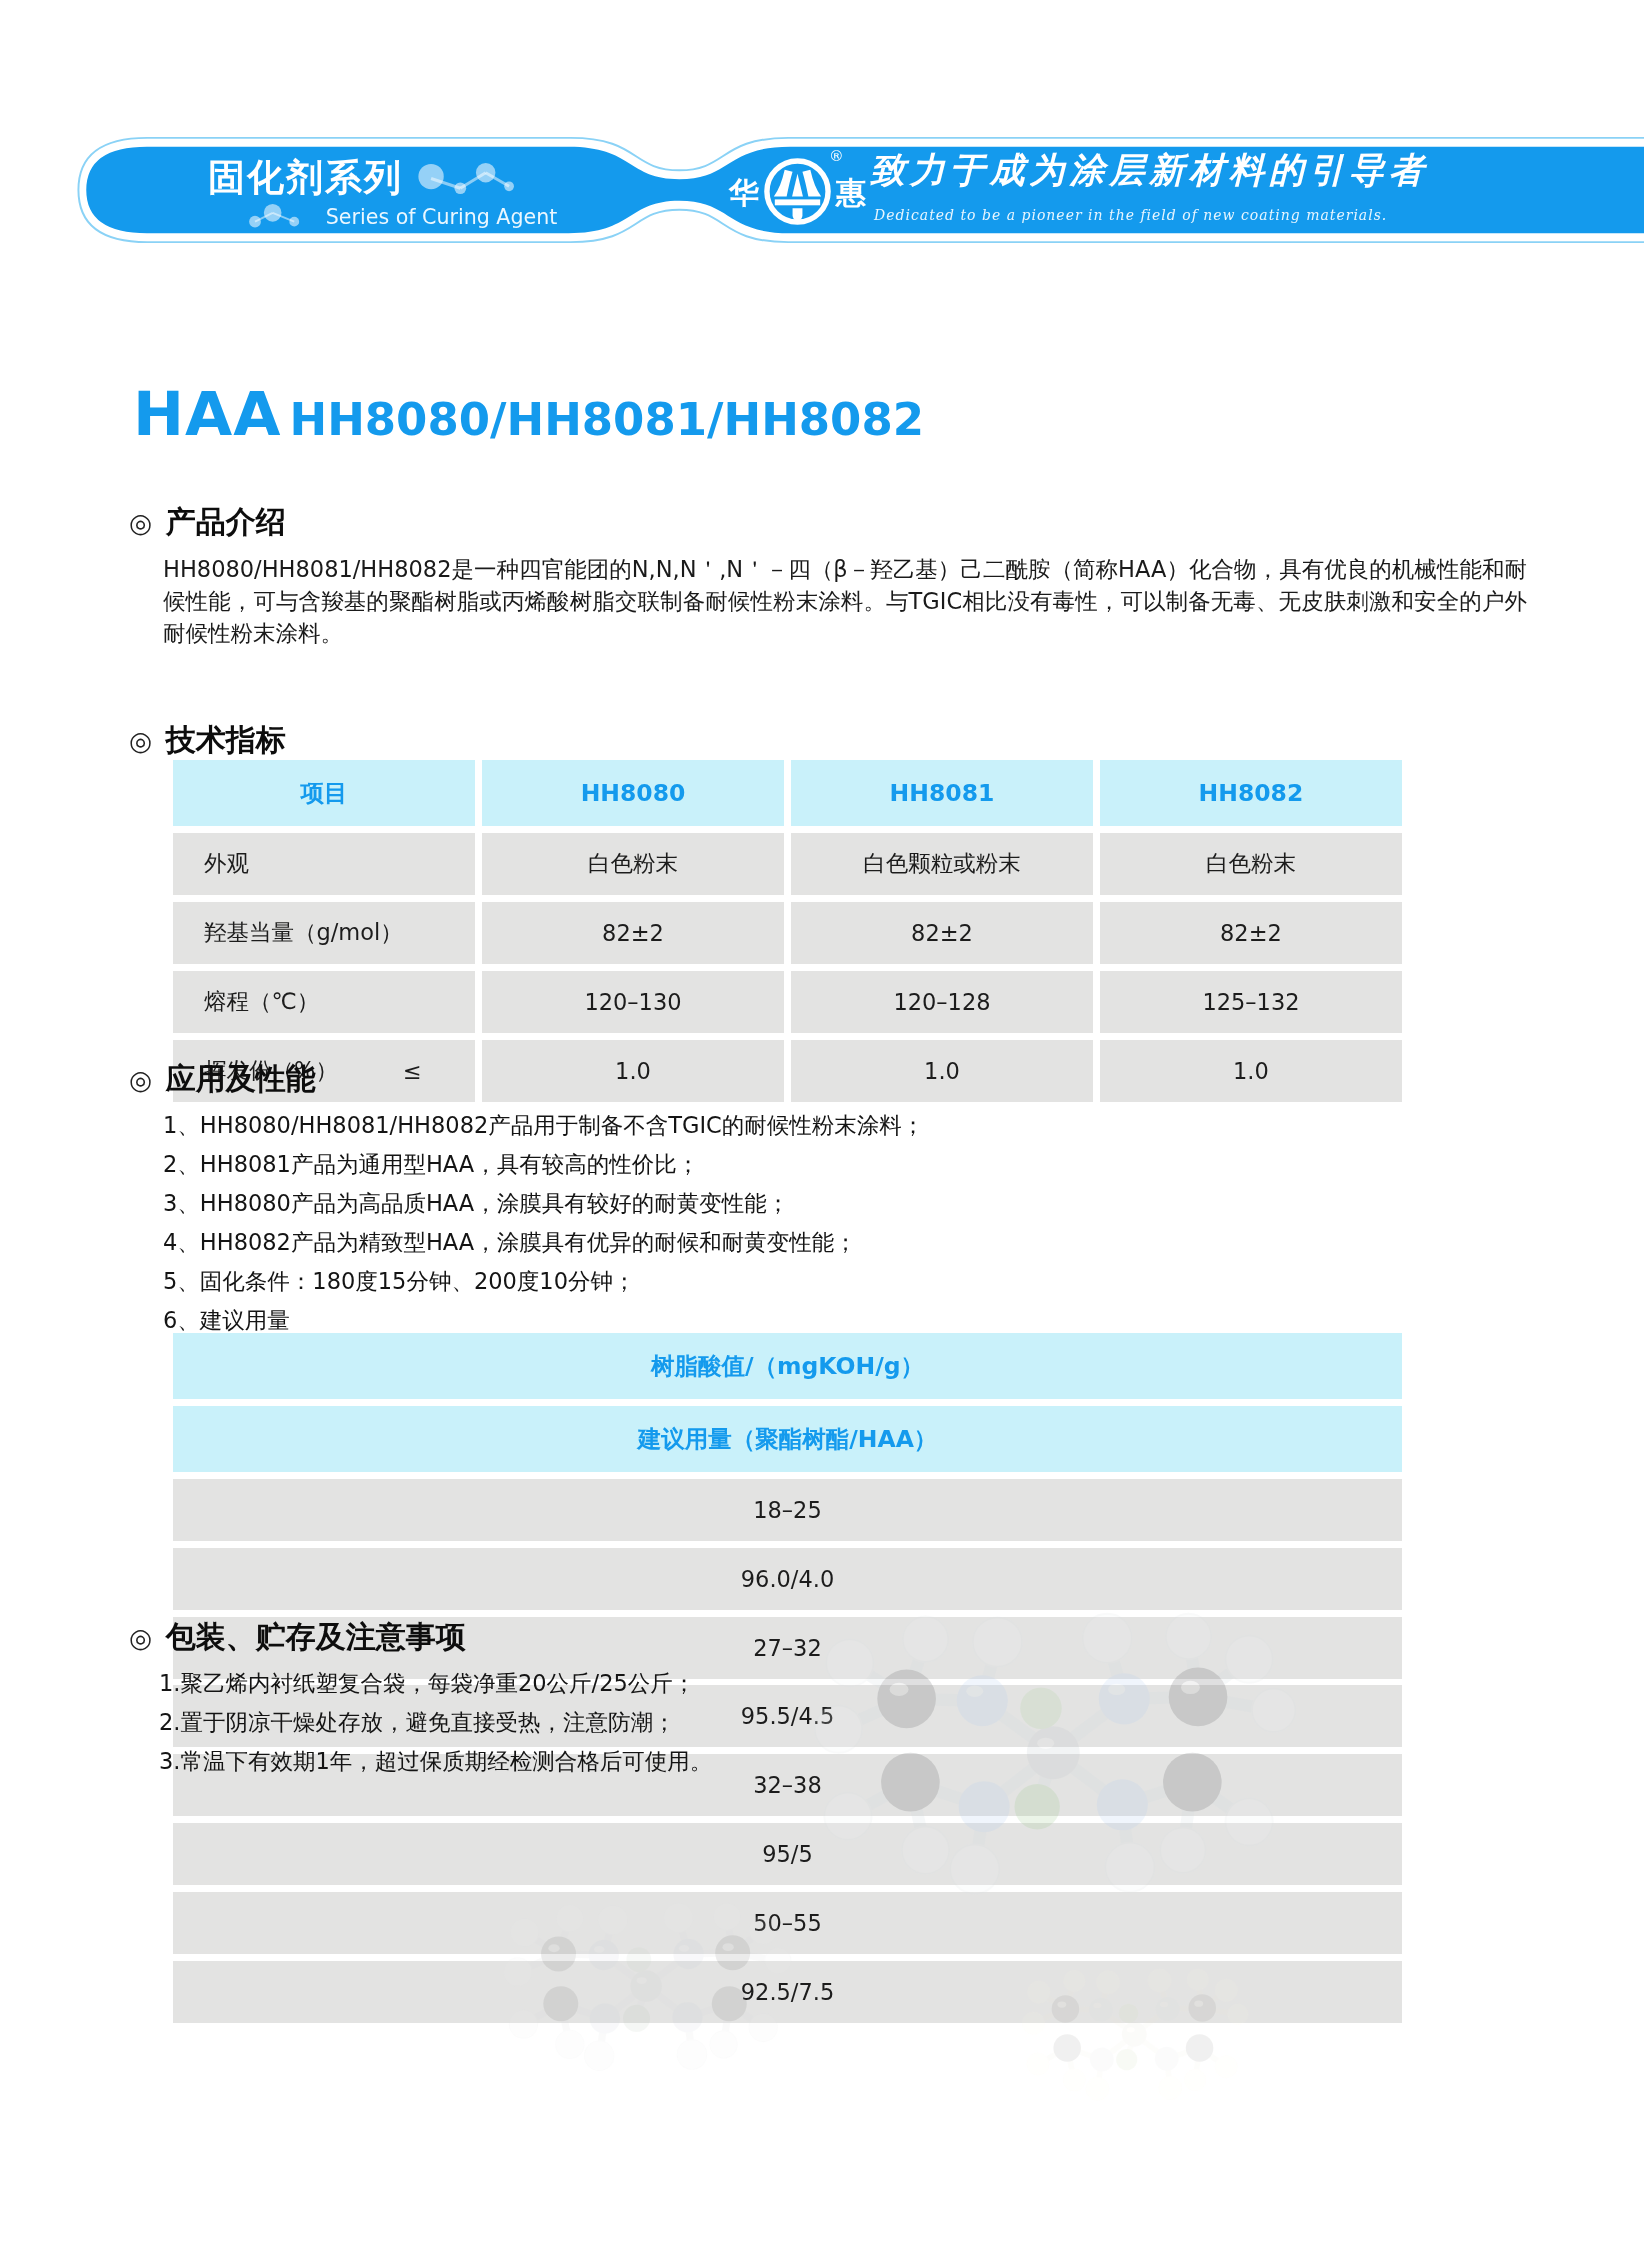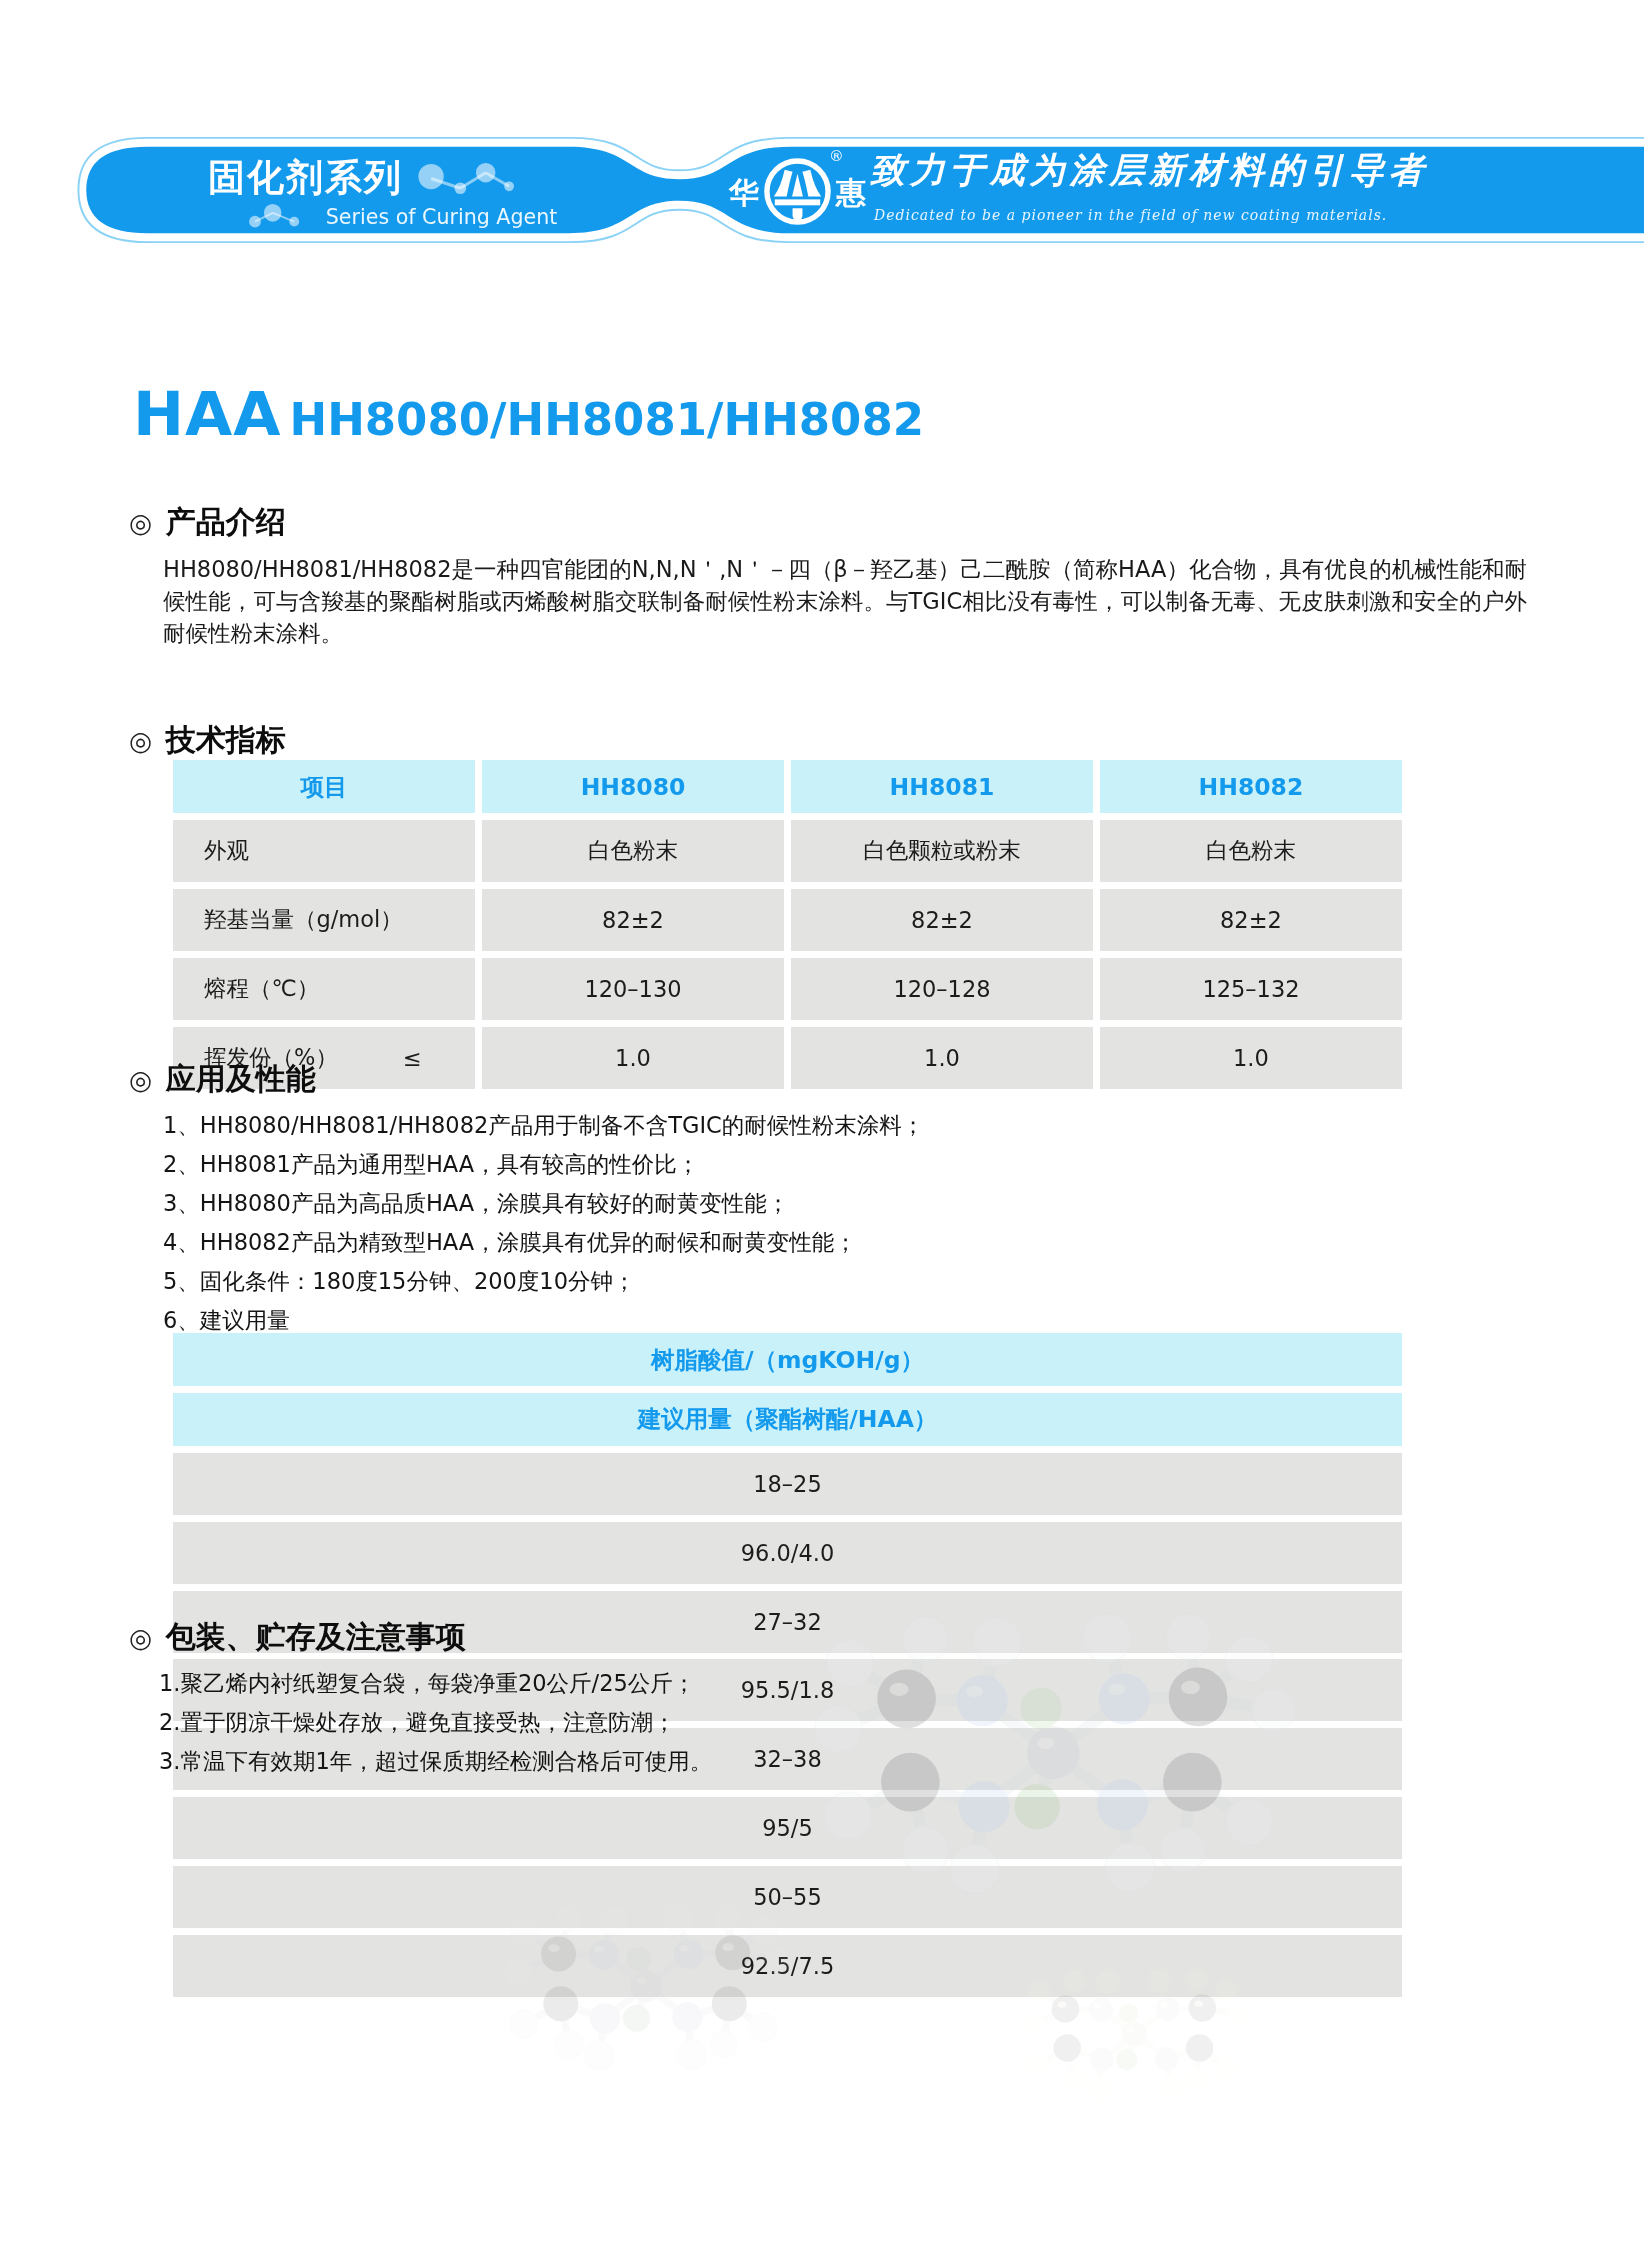--- a/index.html
+++ b/index.html
@@ -29,21 +29,21 @@
   
   .section-heading{position:absolute;left:129px;display:flex;align-items:center;gap:13.7px;
     font-size:30px;font-weight:bold;color:#0d0d0d;}
   .section-heading .marker{font-size:26.5px;font-weight:normal;color:#222;}
   .intro-body{position:absolute;left:163px;top:553px;width:1364px;font-size:22.5px;line-height:32px;
     color:#1a1a1a;text-align:justify;}
 
   .grid-table{position:absolute;left:173px;width:1229px;display:grid;gap:6.9px;}
   .tech{top:760px;grid-template-columns:repeat(4,1fr);}
   .dosage{top:1333px;grid-template-columns:1fr;}
-  .grid-table .h{background:#C9F1FA;color:#149AED;font-weight:bold;font-size:23.5px;height:53px;
+  .grid-table .h{background:#C9F1FA;color:#149AED;font-weight:bold;font-size:23.5px;height:66px;
     display:flex;align-items:center;justify-content:center;}
   .grid-table .c{background:#E3E3E2;font-size:22.5px;height:62px;color:#1c1c1c;
     display:flex;align-items:center;justify-content:center;}
   .grid-table .c.left{justify-content:flex-start;padding-left:31px;box-sizing:border-box;}
   .leq{margin-left:65px;}
 
   .list{position:absolute;font-size:22.5px;color:#141414;}
   .app-list{left:163px;top:1106px;}
   .pack-list{left:159px;top:1664px;}
   .list div{height:39px;line-height:39px;}
@@ -246,21 +246,21 @@
     <div>5、固化条件：180度15分钟、200度10分钟；</div>
     <div>6、建议用量</div>
   </div>
 
   <div class="grid-table dosage">
     <div class="h">树脂酸值/（mgKOH/g）</div>
     <div class="h">建议用量（聚酯树酯/HAA）</div>
     <div class="c">18–25</div>
     <div class="c">96.0/4.0</div>
     <div class="c">27–32</div>
-    <div class="c">95.5/1.8</div>
+    <div class="c">95.5/4.5</div>
     <div class="c">32–38</div>
     <div class="c">95/5</div>
     <div class="c">50–55</div>
     <div class="c">92.5/7.5</div>
   </div>
 
   <div class="section-heading" style="top:1617px">
     <span class="marker">◎</span>
     <span>包装、贮存及注意事项</span>
   </div>

